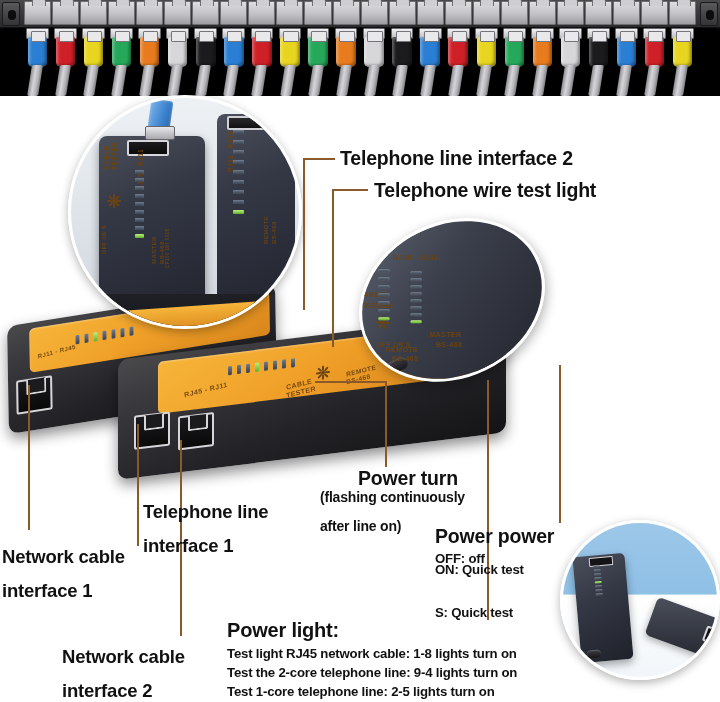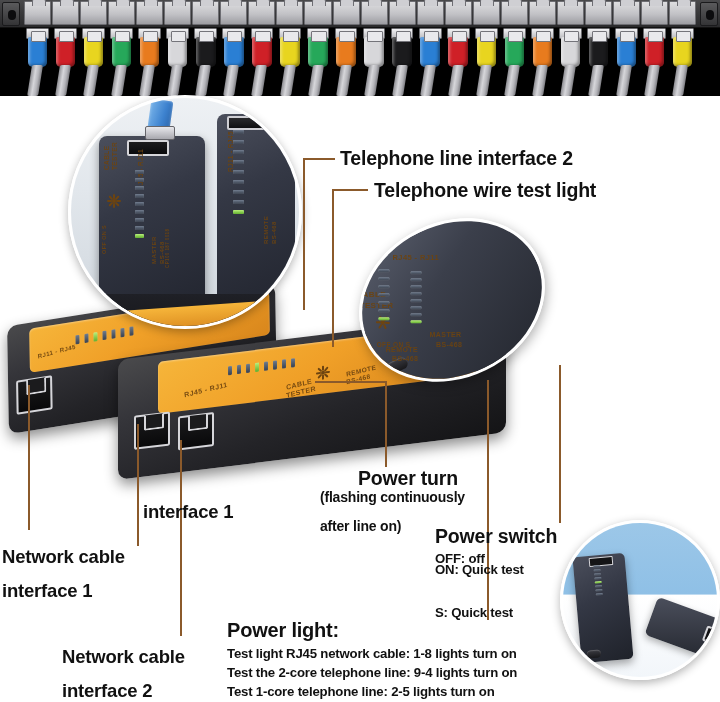--- a/index.html
+++ b/index.html
@@ -562,35 +562,36 @@
 <div class="callout c-title-lg" style="left:340px; top:146px;">Telephone line interface 2</div>
 
 <div class="callout c-title-lg" style="left:374px; top:178px;">Telephone wire test light</div>
 
 <div class="callout c-wrap" style="left:2px; top:540px;">
   <div>Network cable</div>
   <div>interface 1</div>
 </div>
 
 <div class="callout c-wrap" style="left:143px; top:495px;">
+  <div>Telephone line</div>
   <div>interface 1</div>
 </div>
 
 <div class="callout c-wrap" style="left:62px; top:640px;">
   <div>Network cable</div>
   <div>interface 2</div>
 </div>
 
 <div class="callout" style="left:358px; top:466px;">
   <div class="c-title-lg">Power turn</div>
 </div>
 <div class="callout c-sub" style="left:320px; top:487px;">(flashing continuously</div>
 <div class="callout c-sub" style="left:320px; top:516px;">after line on)</div>
 
-<div class="callout c-title-lg" style="left:435px; top:524px;">Power switch</div>
+<div class="callout c-title-lg" style="left:435px; top:524px;">Power power</div>
 <div class="callout c-body" style="left:435px; top:549px;">OFF: off</div>
 <div class="callout c-body" style="left:435px; top:560px;">ON: Quick test</div>
 <div class="callout c-body" style="left:435px; top:603px;">S: Quick test</div>
 
 <div class="callout c-title-lg" style="left:227px; top:618px; font-size:20px;">Power light:</div>
 <div class="callout c-body" style="left:227px; top:644px;">Test light RJ45 network cable: 1-8 lights turn on</div>
 <div class="callout c-body" style="left:227px; top:663px;">Test the 2-core telephone line: 9-4 lights turn on</div>
 <div class="callout c-body" style="left:227px; top:682px;">Test 1-core telephone line: 2-5 lights turn on</div>
 
 </body></html>

